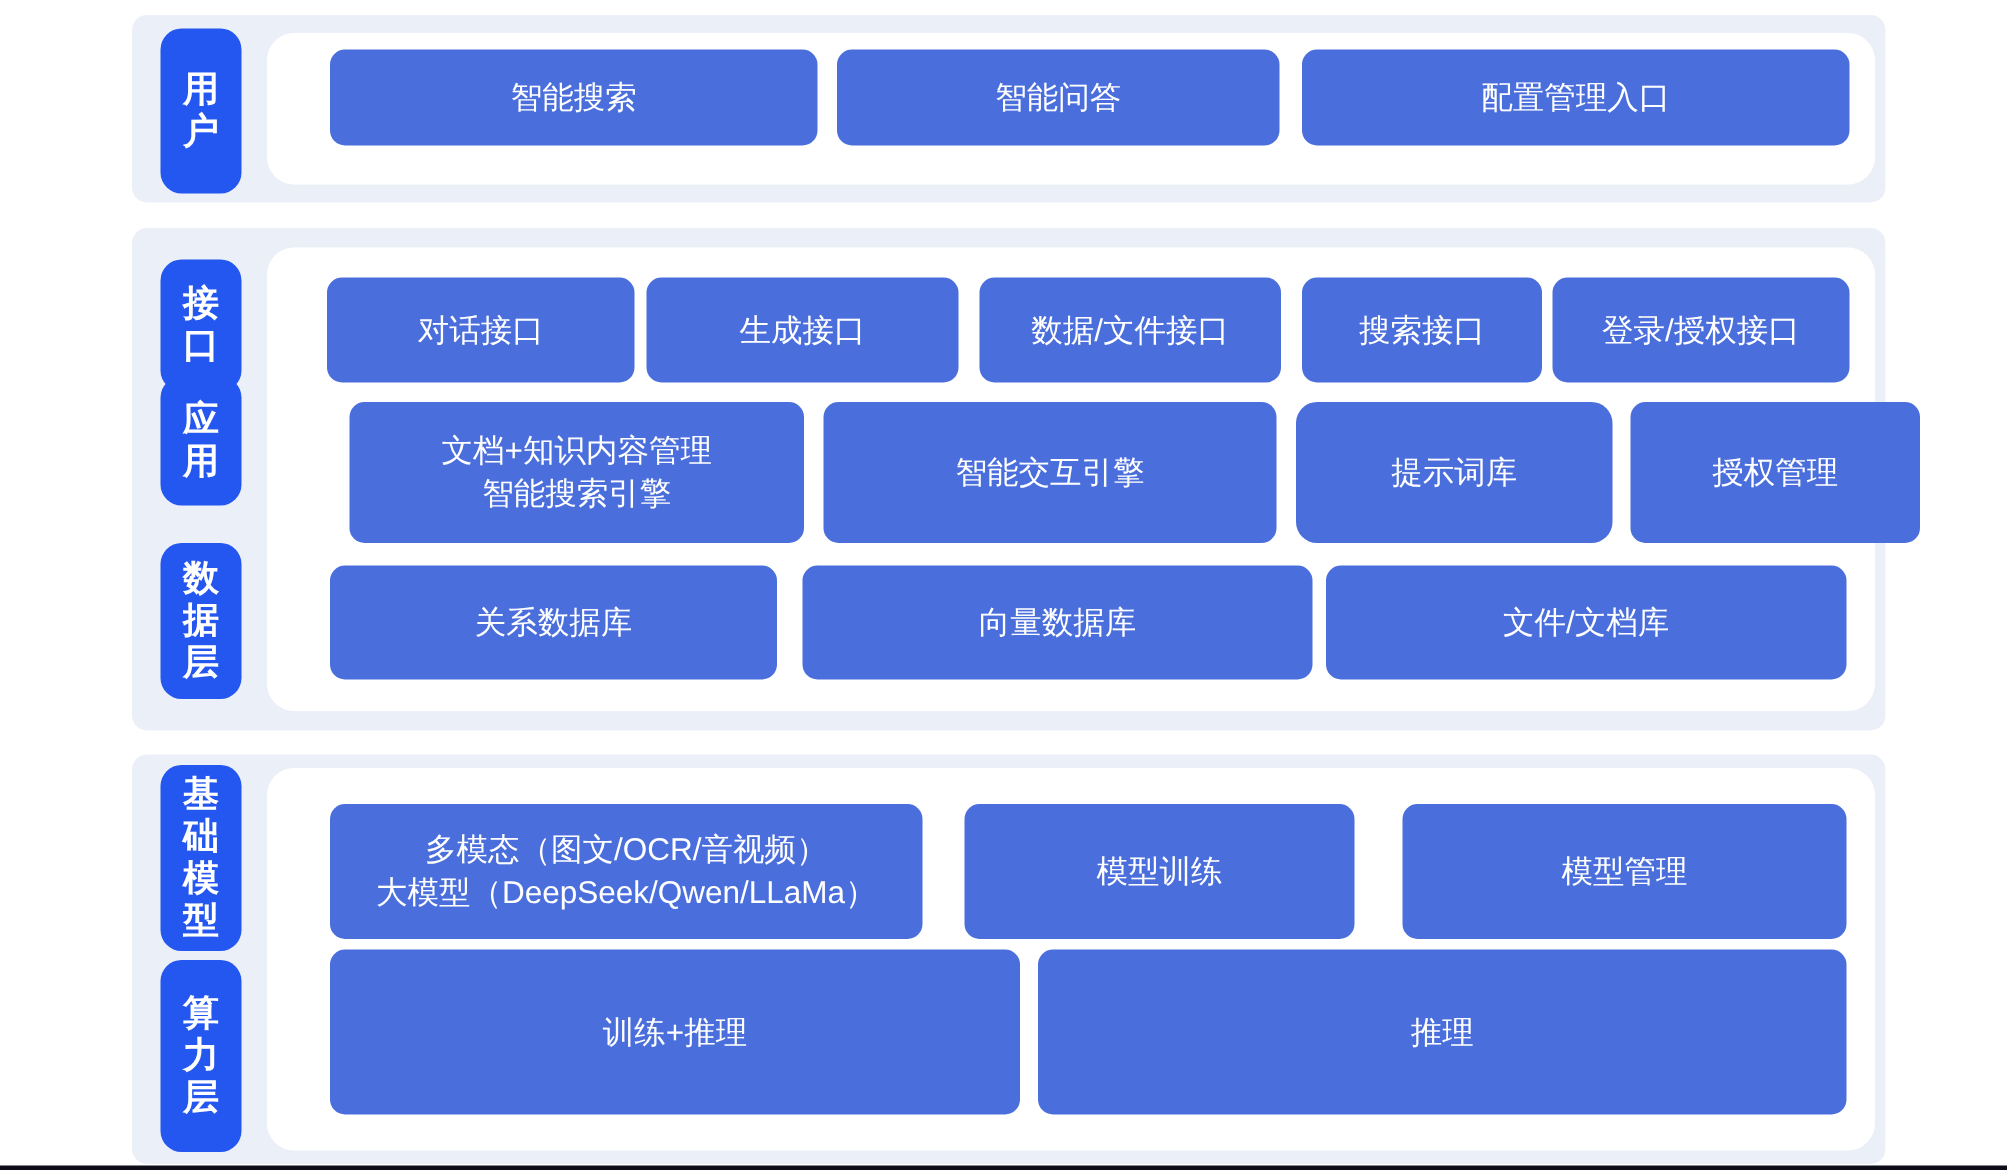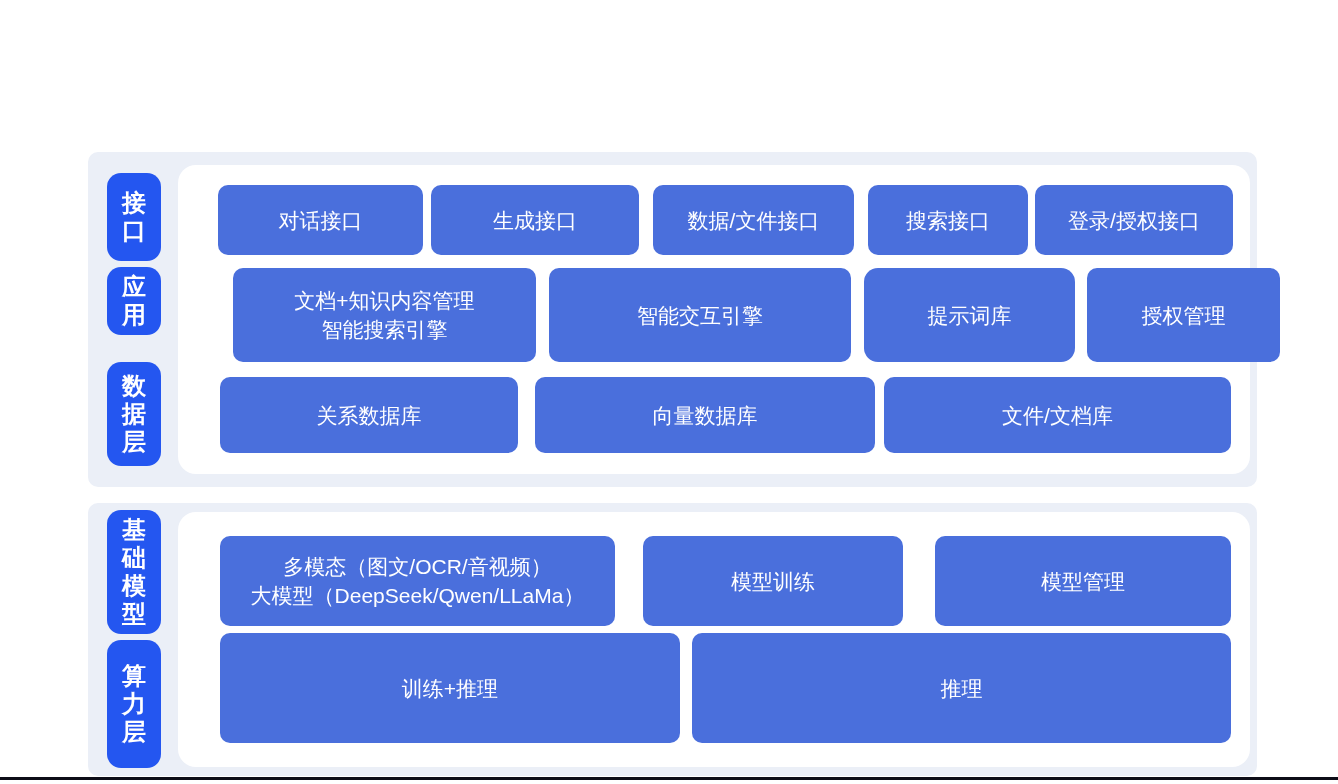--- a/index.html
+++ b/index.html
@@ -71,24 +71,34 @@
     width: 1338px;
     height: 3px;
     background: var(--bottom-line, #0d0d17);
   }
 </style>
 </head>
 <body>
 
 <div class="canvas">
 
+  <section class="band" style="top:10px;height:125px;">
+    <div class="pill" style="top:9px;height:110px;">用户</div>
+    <div class="panel" style="top:12px;height:101px;">
+      <div class="row" style="top:11px;height:64px;">
+        <div class="box" style="width:325px;">智能搜索</div>
+        <div class="box" style="width:295px;margin-left:13px;">智能问答</div>
+        <div class="box" style="width:365px;margin-left:15px;">配置管理入口</div>
+      </div>
+    </div>
+  </section>
 
   <section class="band" style="top:152px;height:335px;">
     <div class="pill" style="top:21px;height:88px;">接口</div>
-    <div class="pill" style="top:115px;height:68px;">应用</div>
+    <div class="pill" style="top:99px;height:86px;">应用</div>
     <div class="pill" style="top:210px;height:104px;">数据层</div>
     <div class="panel" style="top:13px;height:309px;">
       <div class="row" style="top:20px;height:70px;justify-content:center;">
         <div class="box" style="width:205px;">对话接口</div>
         <div class="box" style="width:208px;margin-left:8px;">生成接口</div>
         <div class="box" style="width:201px;margin-left:14px;">数据/文件接口</div>
         <div class="box" style="width:160px;margin-left:14px;">搜索接口</div>
         <div class="box" style="width:198px;margin-left:7px;">登录/授权接口</div>
       </div>
       <div class="row" style="top:103px;height:94px;padding-left:13px;">

